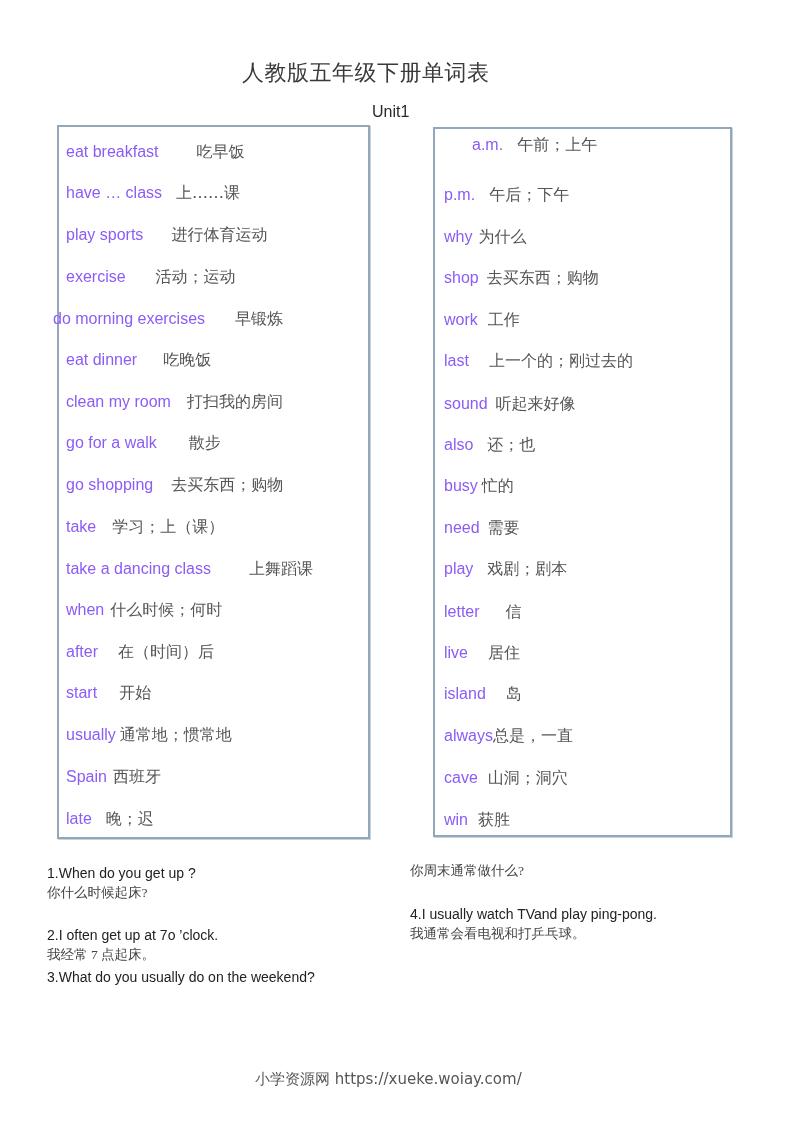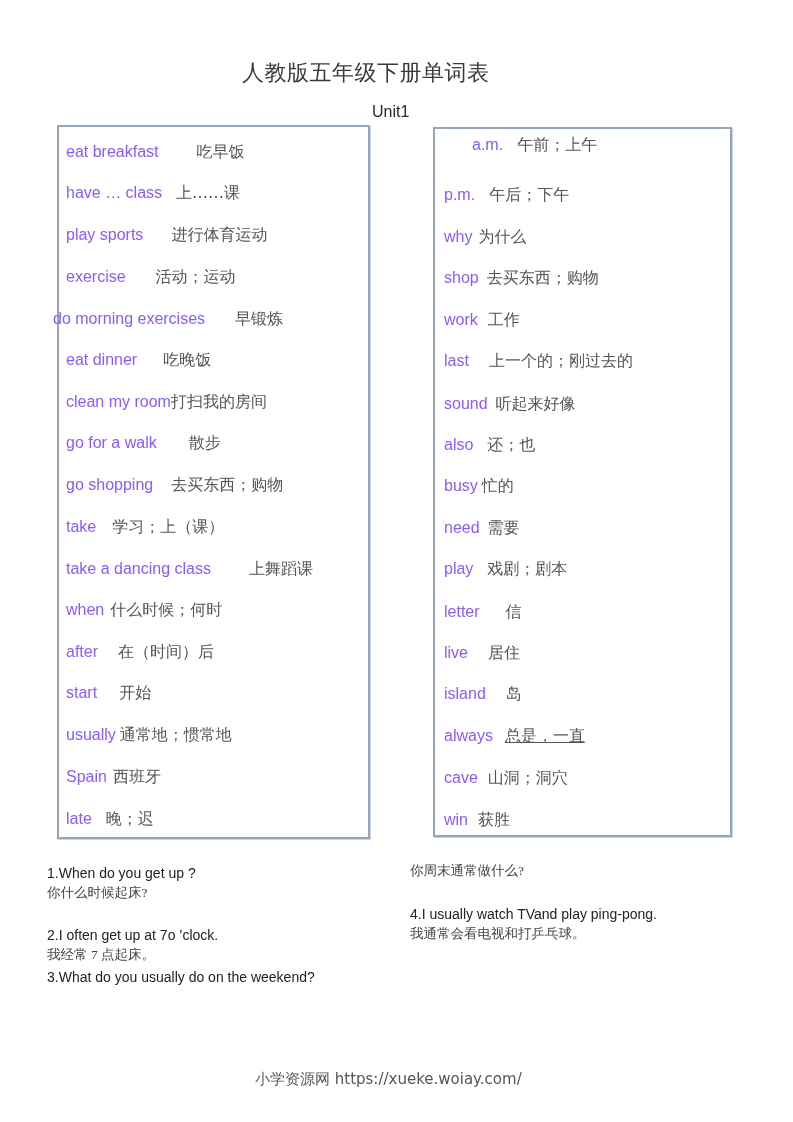--- a/index.html
+++ b/index.html
@@ -98,21 +98,21 @@
 <div class="unit-label">Unit1</div>
 
 <div class="vocab-box left"></div>
 <div>
   <div class="vocab-item" style="left:66px;top:142px;"><span class="en">eat breakfast</span><span class="zh" style="margin-left:38px;">吃早饭</span></div>
   <div class="vocab-item" style="left:66px;top:183px;"><span class="en">have … class</span><span class="zh" style="margin-left:14px;">上……课</span></div>
   <div class="vocab-item" style="left:66px;top:225px;"><span class="en">play sports</span><span class="zh" style="margin-left:28px;">进行体育运动</span></div>
   <div class="vocab-item" style="left:66px;top:267px;"><span class="en">exercise</span><span class="zh" style="margin-left:30px;">活动；运动</span></div>
   <div class="vocab-item" style="left:53px;top:309px;text-align:right;"><span class="en">do morning exercises</span><span class="zh" style="margin-left:30px;">早锻炼</span></div>
   <div class="vocab-item" style="left:66px;top:350px;"><span class="en">eat dinner</span><span class="zh" style="margin-left:26px;">吃晚饭</span></div>
-  <div class="vocab-item" style="left:66px;top:392px;"><span class="en">clean my room</span><span class="zh" style="margin-left:0;">打扫我的房间</span></div>
+  <div class="vocab-item" style="left:66px;top:392px;"><span class="en">clean my room</span><span class="zh" style="margin-left:16px;">打扫我的房间</span></div>
   <div class="vocab-item" style="left:66px;top:433px;"><span class="en">go for a walk</span><span class="zh" style="margin-left:32px;">散步</span></div>
   <div class="vocab-item" style="left:66px;top:475px;"><span class="en">go shopping</span><span class="zh" style="margin-left:18px;">去买东西；购物</span></div>
   <div class="vocab-item" style="left:66px;top:517px;"><span class="en">take</span><span class="zh" style="margin-left:16px;">学习；上（课）</span></div>
   <div class="vocab-item" style="left:66px;top:559px;"><span class="en">take a dancing class</span><span class="zh" style="margin-left:38px;">上舞蹈课</span></div>
   <div class="vocab-item" style="left:66px;top:600px;"><span class="en">when</span><span class="zh" style="margin-left:6px;">什么时候；何时</span></div>
   <div class="vocab-item" style="left:66px;top:642px;"><span class="en">after</span><span class="zh" style="margin-left:20px;">在（时间）后</span></div>
   <div class="vocab-item" style="left:66px;top:683px;"><span class="en">start</span><span class="zh" style="margin-left:22px;">开始</span></div>
   <div class="vocab-item" style="left:66px;top:725px;"><span class="en">usually</span><span class="zh" style="margin-left:4px;">通常地；惯常地</span></div>
   <div class="vocab-item" style="left:66px;top:767px;"><span class="en">Spain</span><span class="zh" style="margin-left:6px;">西班牙</span></div>
   <div class="vocab-item" style="left:66px;top:809px;"><span class="en">late</span><span class="zh" style="margin-left:14px;">晚；迟</span></div>
@@ -127,21 +127,21 @@
   <div class="vocab-item" style="left:444px;top:310px;"><span class="en">work</span><span class="zh" style="margin-left:10px;">工作</span></div>
   <div class="vocab-item" style="left:444px;top:351px;"><span class="en">last</span><span class="zh" style="margin-left:20px;">上一个的；刚过去的</span></div>
   <div class="vocab-item" style="left:444px;top:394px;"><span class="en">sound</span><span class="zh" style="margin-left:8px;">听起来好像</span></div>
   <div class="vocab-item" style="left:444px;top:435px;"><span class="en">also</span><span class="zh" style="margin-left:14px;">还；也</span></div>
   <div class="vocab-item" style="left:444px;top:476px;"><span class="en">busy</span><span class="zh" style="margin-left:4px;">忙的</span></div>
   <div class="vocab-item" style="left:444px;top:518px;"><span class="en">need</span><span class="zh" style="margin-left:8px;">需要</span></div>
   <div class="vocab-item" style="left:444px;top:559px;"><span class="en">play</span><span class="zh" style="margin-left:14px;">戏剧；剧本</span></div>
   <div class="vocab-item" style="left:444px;top:602px;"><span class="en">letter</span><span class="zh" style="margin-left:26px;">信</span></div>
   <div class="vocab-item" style="left:444px;top:643px;"><span class="en">live</span><span class="zh" style="margin-left:20px;">居住</span></div>
   <div class="vocab-item" style="left:444px;top:684px;"><span class="en">island</span><span class="zh" style="margin-left:20px;">岛</span></div>
-  <div class="vocab-item" style="left:444px;top:726px;"><span class="en">always</span><span class="zh" style="margin-left:12px;text-decoration:underline;">总是，一直</span></div>
+  <div class="vocab-item" style="left:444px;top:726px;"><span class="en">always</span><span class="zh" style="">总是，一直</span></div>
   <div class="vocab-item" style="left:444px;top:768px;"><span class="en">cave</span><span class="zh" style="margin-left:10px;">山洞；洞穴</span></div>
   <div class="vocab-item" style="left:444px;top:810px;"><span class="en">win</span><span class="zh" style="margin-left:10px;">获胜</span></div>
 </div>
 
 <div class="sentences">
   <div class="sent-line" style="left:47px;top:863px;">1.When do you get up ?</div>
   <div class="sent-line zh-line" style="left:47px;top:883px;">你什么时候起床?</div>
   <div class="sent-line" style="left:47px;top:925px;">2.I often get up at 7o ’clock.</div>
   <div class="sent-line zh-line" style="left:47px;top:945px;">我经常 7 点起床。</div>
   <div class="sent-line" style="left:47px;top:967px;">3.What do you usually do on the weekend?</div>

